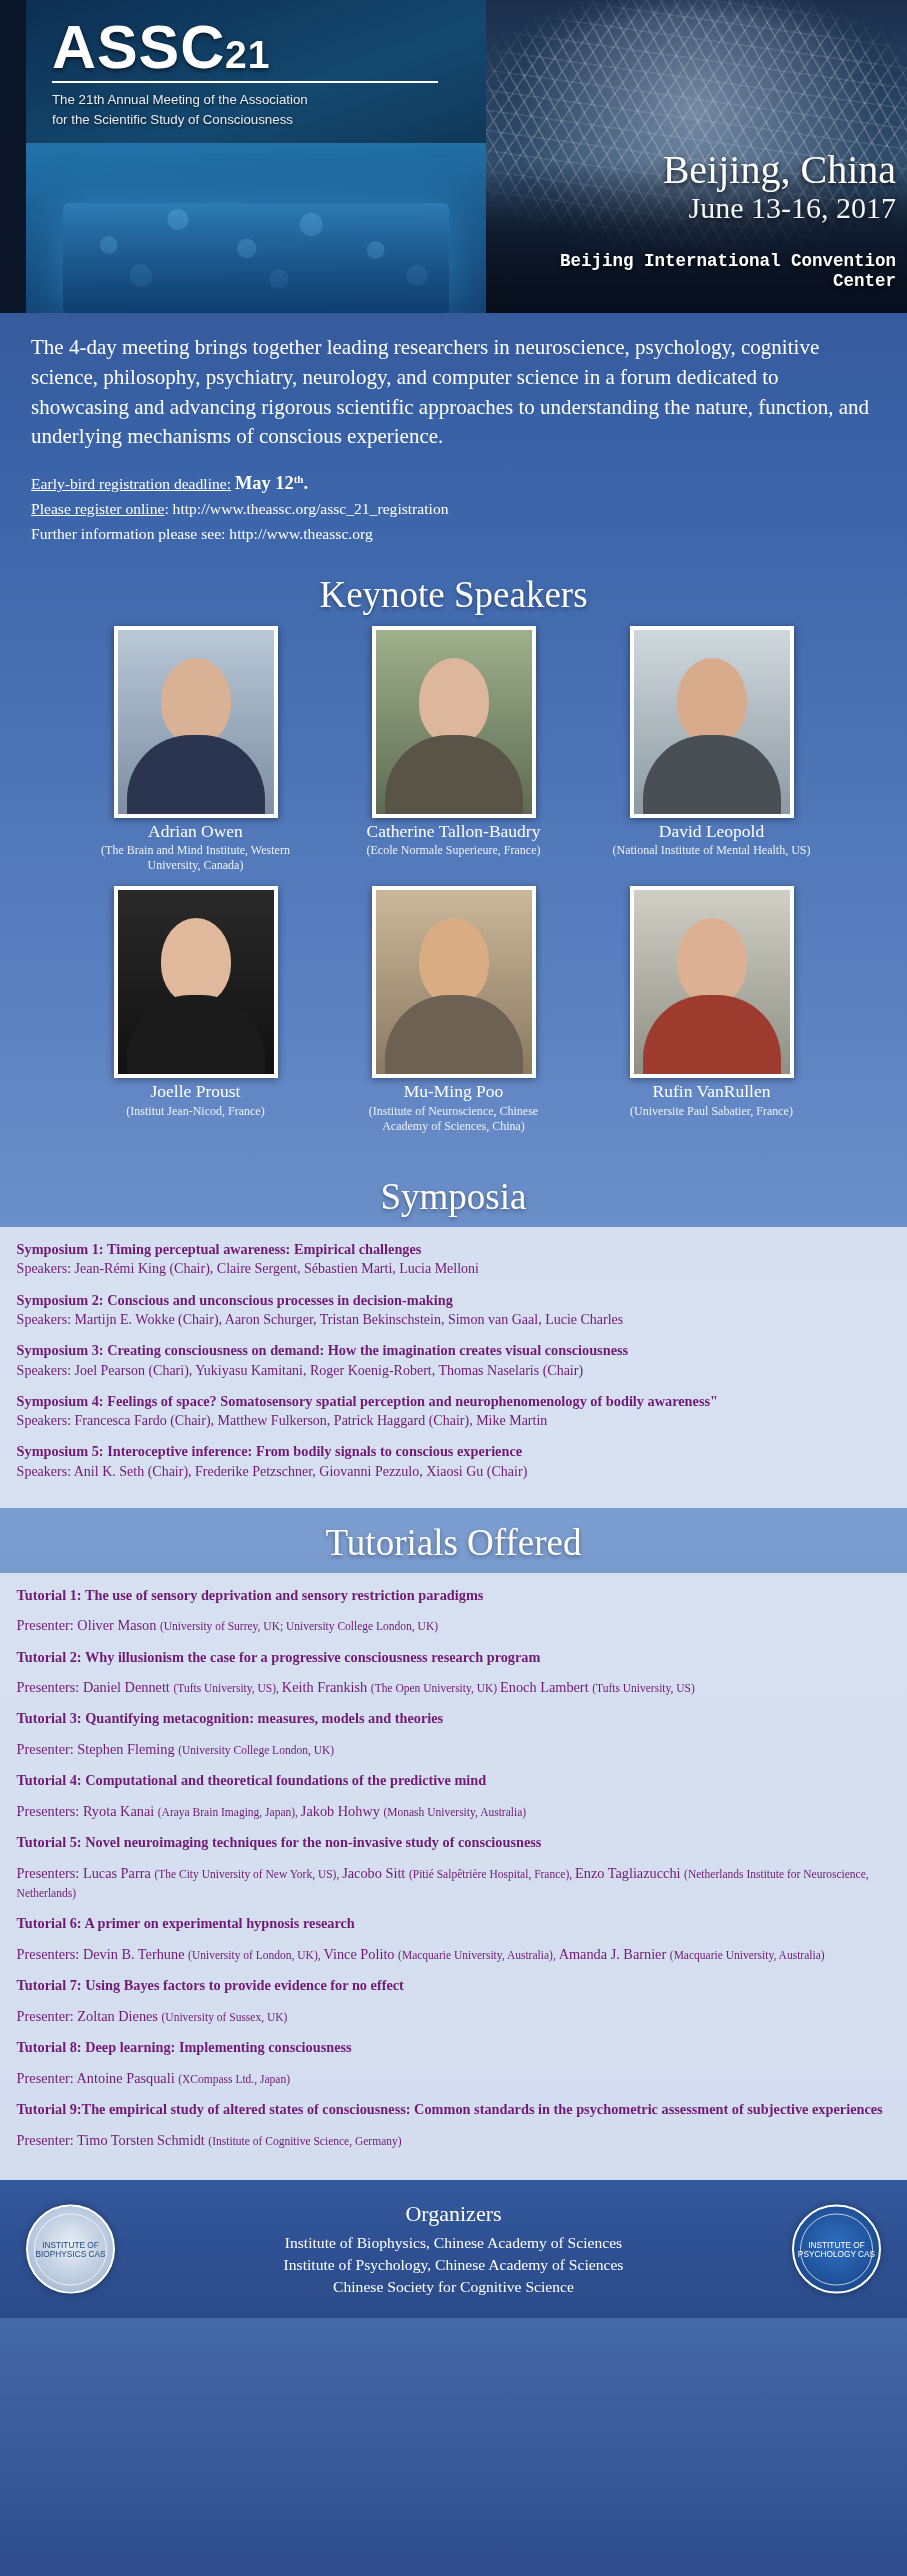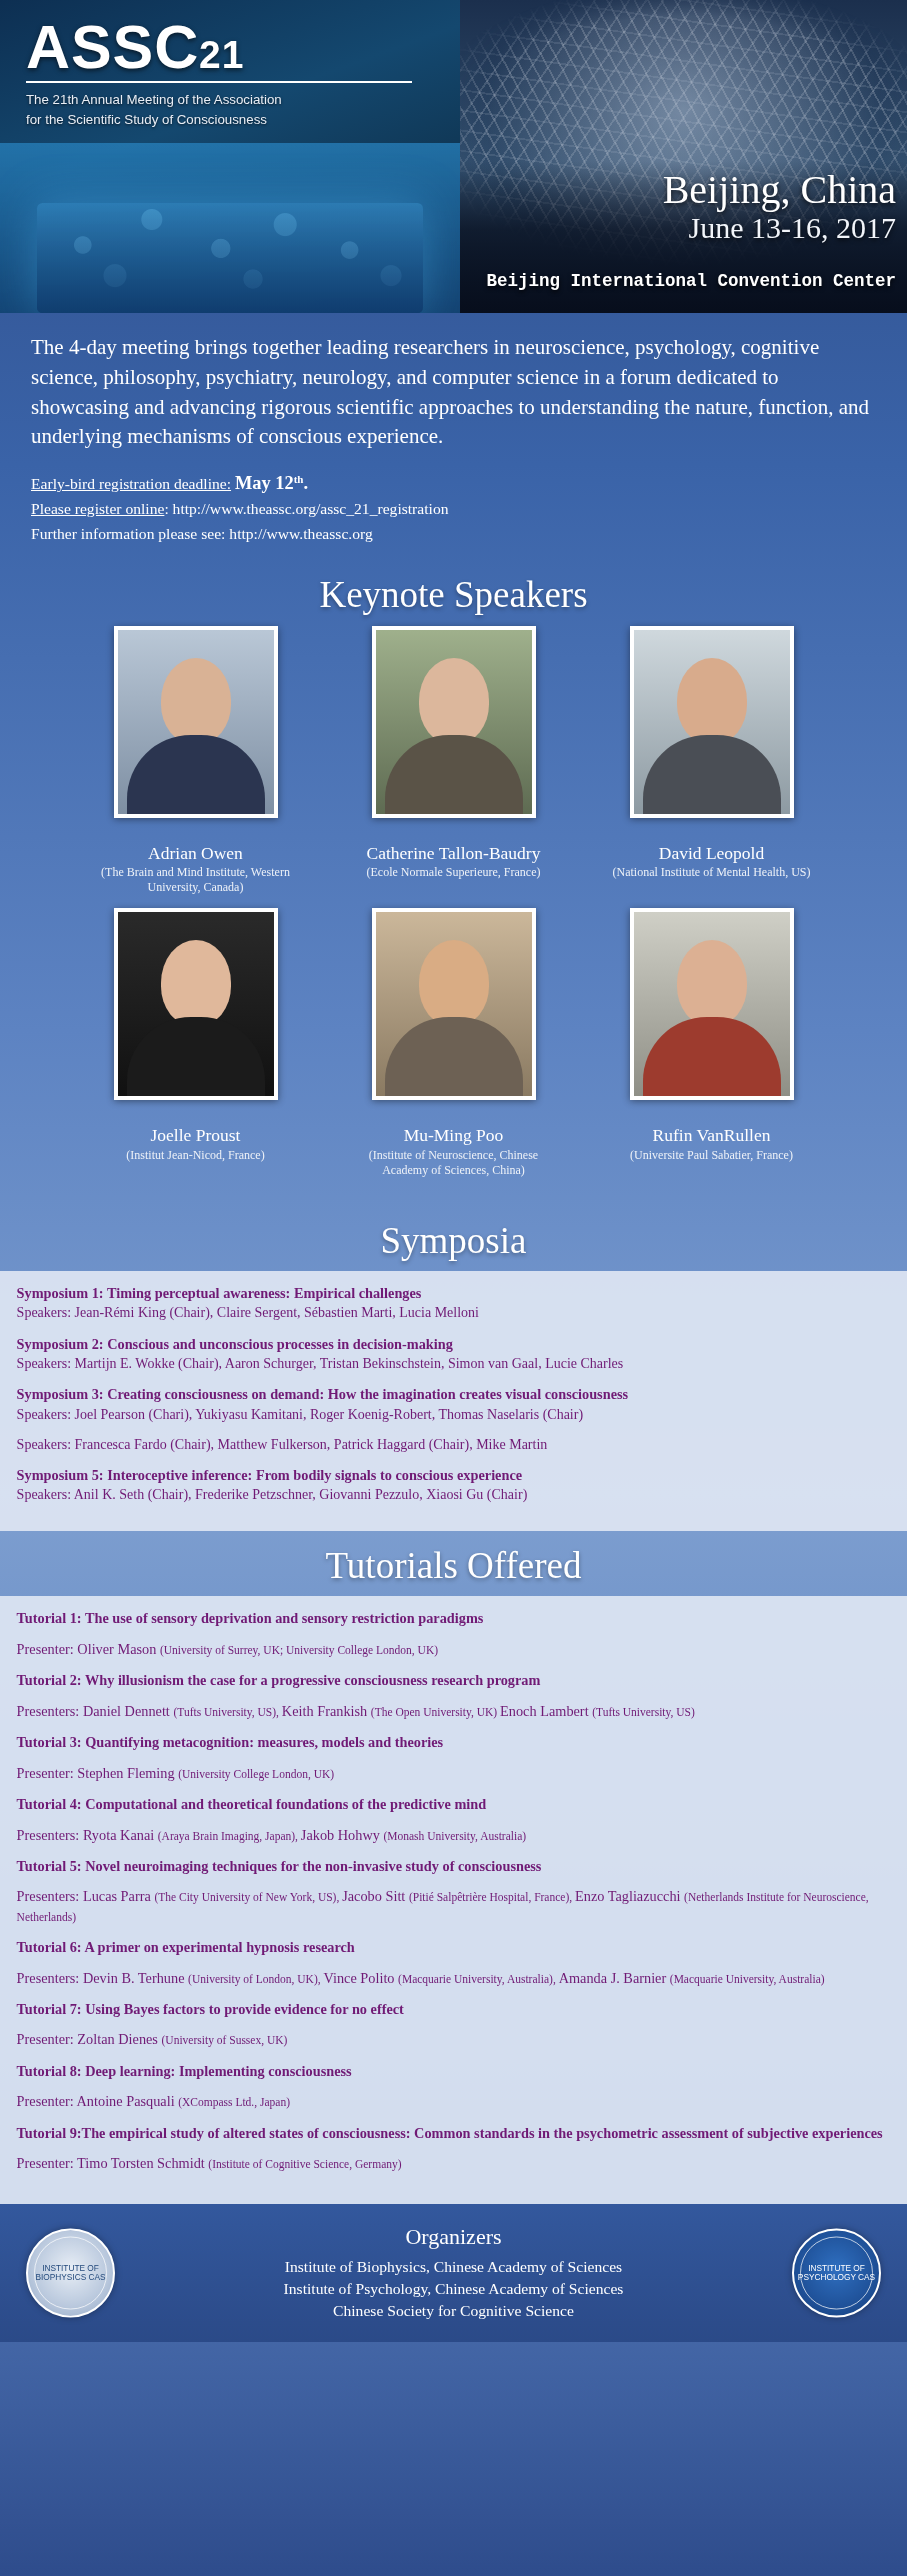--- a/index.html
+++ b/index.html
@@ -17,20 +17,21 @@
     overflow: hidden;
     background: linear-gradient(180deg, #2d4b86 0%, #3a63a8 18%, #5d83c2 40%, #7e9fd0 58%, #5f84c0 74%, #4a6eae 88%, #2e4c8c 100%);
   }
 
   
   .header {
     position: relative;
     height: 313px;
     display: flex;
     background: #0b1628;
+    padding-left: 26px;
   }
   .header-left {
     width: 460px;
     position: relative;
     overflow: hidden;
     background: linear-gradient(160deg, #0d2f52 0%, #14486f 40%, #0a2236 100%);
   }
   .watercube {
     position: absolute;
     left: 0; right: 0; bottom: 0;
@@ -184,21 +185,21 @@
   .kn-photo {
     width: 156px;
     height: 184px;
     margin: 0 auto;
     border: 4.6px solid #ffffff;
     box-shadow: 0 1.8px 7.4px rgba(0,0,0,0.45);
     overflow: hidden;
     position: relative;
   }
   .kn-name {
-    margin-top: 25px;
+    margin-top: 3px;
     color: #ffffff;
     font-size: 17.5px;
     line-height: 1.2;
   }
   .kn-aff {
     color: #eef2f8;
     font-size: 12px;
     line-height: 1.25;
     margin-top: 1.8px;
   }
@@ -449,20 +450,21 @@
     </div>
     <div class="sym-item">
       <div class="sym-title">Symposium 2: Conscious and unconscious processes in decision-making</div>
       <div class="sym-speakers">Speakers: Martijn E. Wokke (Chair), Aaron Schurger, Tristan Bekinschstein, Simon van Gaal, Lucie Charles</div>
     </div>
     <div class="sym-item">
       <div class="sym-title">Symposium 3: Creating consciousness on demand: How the imagination creates visual consciousness</div>
       <div class="sym-speakers">Speakers: Joel Pearson (Chari), Yukiyasu Kamitani, Roger Koenig-Robert, Thomas Naselaris (Chair)</div>
     </div>
     <div class="sym-item">
+      <div class="sym-title">Symposium 4: Feelings of space? Somatosensory spatial perception and neurophenomenology of bodily awareness"</div>
       <div class="sym-speakers">Speakers: Francesca Fardo (Chair), Matthew Fulkerson, Patrick Haggard (Chair), Mike Martin</div>
     </div>
     <div class="sym-item">
       <div class="sym-title">Symposium 5: Interoceptive inference: From bodily signals to conscious experience</div>
       <div class="sym-speakers">Speakers: Anil K. Seth (Chair), Frederike Petzschner, Giovanni Pezzulo, Xiaosi Gu (Chair)</div>
     </div>
   </div>
 
   <div class="section-title dark">Tutorials Offered</div>
   <div class="panel tutorials">

